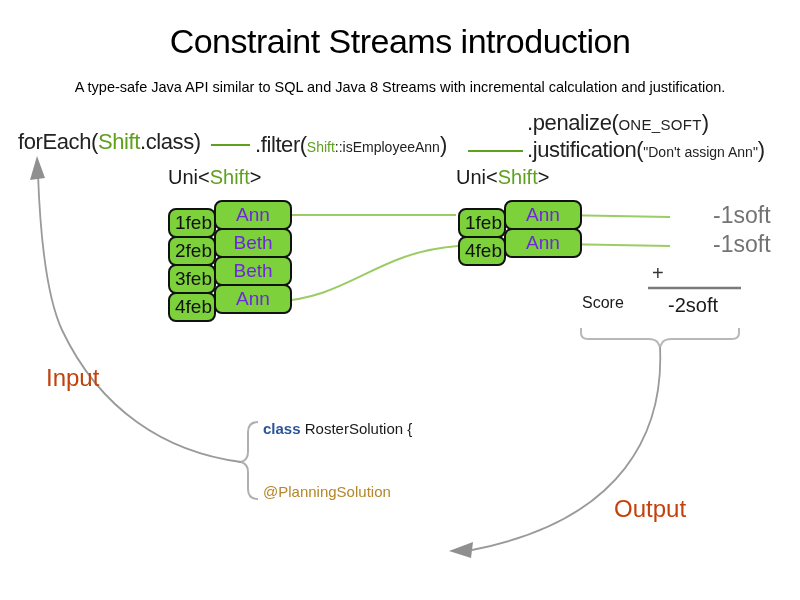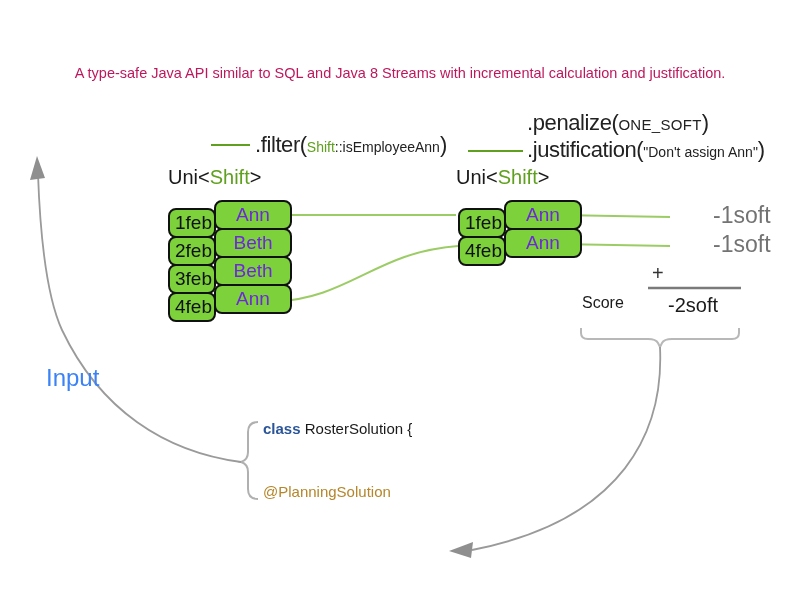--- a/index.html
+++ b/index.html
@@ -3,21 +3,21 @@
 <meta charset="utf-8">
 <style>
   html,body{margin:0;padding:0;background:#fff;}
   #slide{
     position:relative;width:800px;height:600px;background:#ffffff;overflow:hidden;
     font-family:"Liberation Sans",sans-serif;color:#1a1a1a;
   }
   .abs{position:absolute;}
   
   .title{left:0;top:22px;width:800px;text-align:center;font-size:34px;color:#000;letter-spacing:-0.5px;}
-  .subtitle{left:0;top:65px;width:800px;text-align:center;font-size:14.5px;color:#be185d;}
+  .subtitle{left:0;top:79px;width:800px;text-align:center;font-size:14.5px;color:#000000;}
   
   .pipe{font-size:22px;color:#222;letter-spacing:-0.4px;white-space:nowrap;}
   .pipe .sm{font-size:14px;letter-spacing:0;}
   .pipe .caps{font-size:15px;letter-spacing:0.3px;}
   .grn{color:#5fa01e;}
   
   .stream-label{font-size:20px;color:#1a1a1a;white-space:nowrap;}
   
   .stream-table{display:flex;flex-direction:column;}
   .srow{display:flex;height:30px;margin-top:-2px;}
@@ -25,21 +25,21 @@
   .cell{box-sizing:border-box;height:30px;border:2px solid #111;border-radius:8px;
         background:#7dd23c;font-size:19px;line-height:26px;white-space:nowrap;}
   .cell.date{width:48px;padding-left:5px;color:#111;margin-top:8px;}
   .cell.name{width:78px;margin-left:-2px;text-align:center;color:#6d28d9;}
   .penalty{font-size:23px;color:#737373;margin-left:40px;}
   
   .plus{font-size:20px;color:#333;}
   .score-word{font-size:16px;color:#1a1a1a;}
   .score-total{font-size:20px;color:#1a1a1a;}
   
-  .flow-label{font-size:24px;color:#3b82f6;}
+  .flow-label{font-size:24px;color:#c2410c;}
   
   .code{left:263px;top:376px;font-size:15px;line-height:21px;white-space:pre;}
   .code .ind{padding-left:20px;}
   .ann{color:#b5862b;}
   .kw{color:#2a5699;font-weight:bold;}
   svg{position:absolute;left:0;top:0;}
 </style>
 </head>
 <body>
 
@@ -61,22 +61,24 @@
 
     <path d="M 258 422 Q 248 422 248 432 L 248 452 Q 248 460 241 462 Q 248 464 248 472 L 248 489 Q 248 499 258 499" stroke="#b0b0b0" stroke-width="2" fill="none"></path>
 
     <path d="M 241 462 C 165 452 100 410 62 330 C 45 293 40 230 38 174" stroke="#9a9a9a" stroke-width="1.8" fill="none"></path>
     <polygon points="37,156 30,180 45,178" fill="#8f8f8f"></polygon>
 
     <path d="M 660 347 C 664 430 625 520 472 550" stroke="#9a9a9a" stroke-width="1.8" fill="none"></path>
     <polygon points="449,551 473,542 471,558" fill="#8f8f8f"></polygon>
   </svg>
 
+  <div class="abs title">Constraint Streams introduction</div>
   <div class="abs subtitle">A type-safe Java API similar to SQL and Java 8 Streams with incremental calculation and justification.</div>
 
+  <div class="abs pipe" style="left:18px;top:129px;"><span>forEach(</span><span class="grn">Shift</span><span>.class)</span></div>
 
   <div class="abs pipe" style="left:255px;top:132px;"><span>.filter(</span><span class="sm grn">Shift</span><span class="sm">::isEmployeeAnn</span><span>)</span></div>
 
   <div class="abs pipe" style="left:527px;top:110px;"><span>.penalize(</span><span class="caps">ONE_SOFT</span><span>)</span></div>
 
   <div class="abs pipe" style="left:527px;top:137px;"><span>.justification(</span><span class="sm">"Don't assign Ann"</span><span>)</span></div>
 
   <div class="abs stream-label" style="left:168px;top:166px;"><span>Uni&lt;</span><span class="grn">Shift</span><span>&gt;</span></div>
 
   <div class="abs stream-label" style="left:456px;top:166px;"><span>Uni&lt;</span><span class="grn">Shift</span><span>&gt;</span></div>
@@ -112,20 +114,21 @@
   </div>
 
   <div class="abs penalty" style="left:673px;top:202px;">-1soft</div>
   <div class="abs penalty" style="left:673px;top:231px;">-1soft</div>
 
   <div class="abs plus" style="left:652px;top:262px;">+</div>
   <div class="abs score-word" style="left:582px;top:294px;">Score</div>
   <div class="abs score-total" style="left:668px;top:294px;">-2soft</div>
 
   <div class="abs flow-label" style="left:46px;top:364px;">Input</div>
+  <div class="abs flow-label" style="left:614px;top:495px;">Output</div>
 
   <div class="abs code">
     <div><span class="kw">class</span><span> RosterSolution {</span></div>
     <div><span class="ann">@PlanningSolution</span></div>
     
     
     
     
     
     

